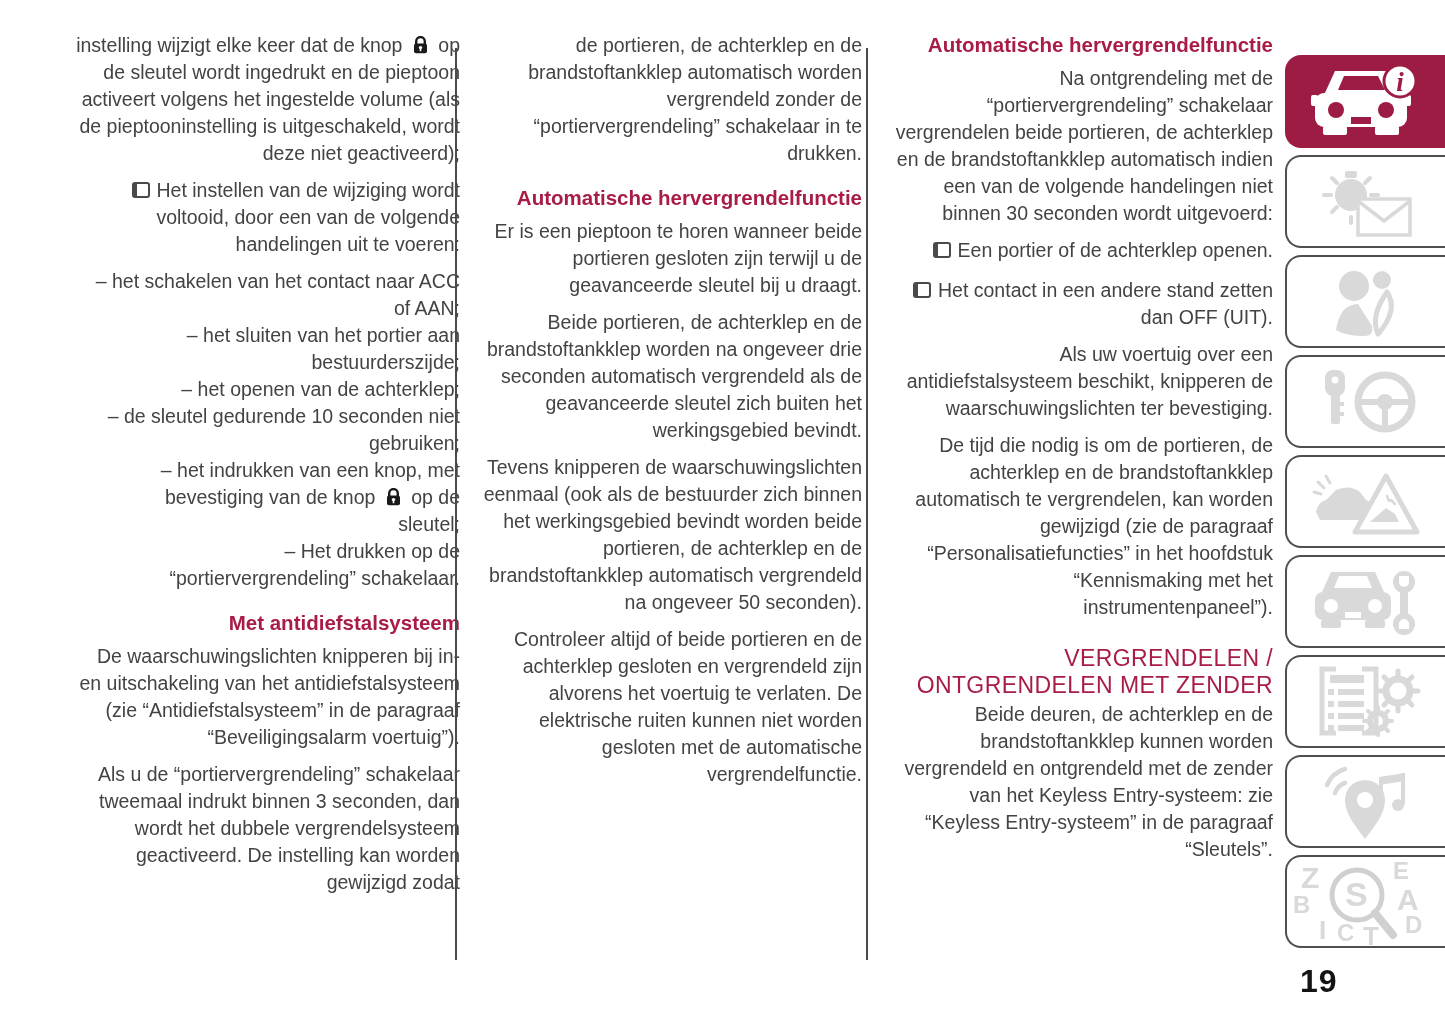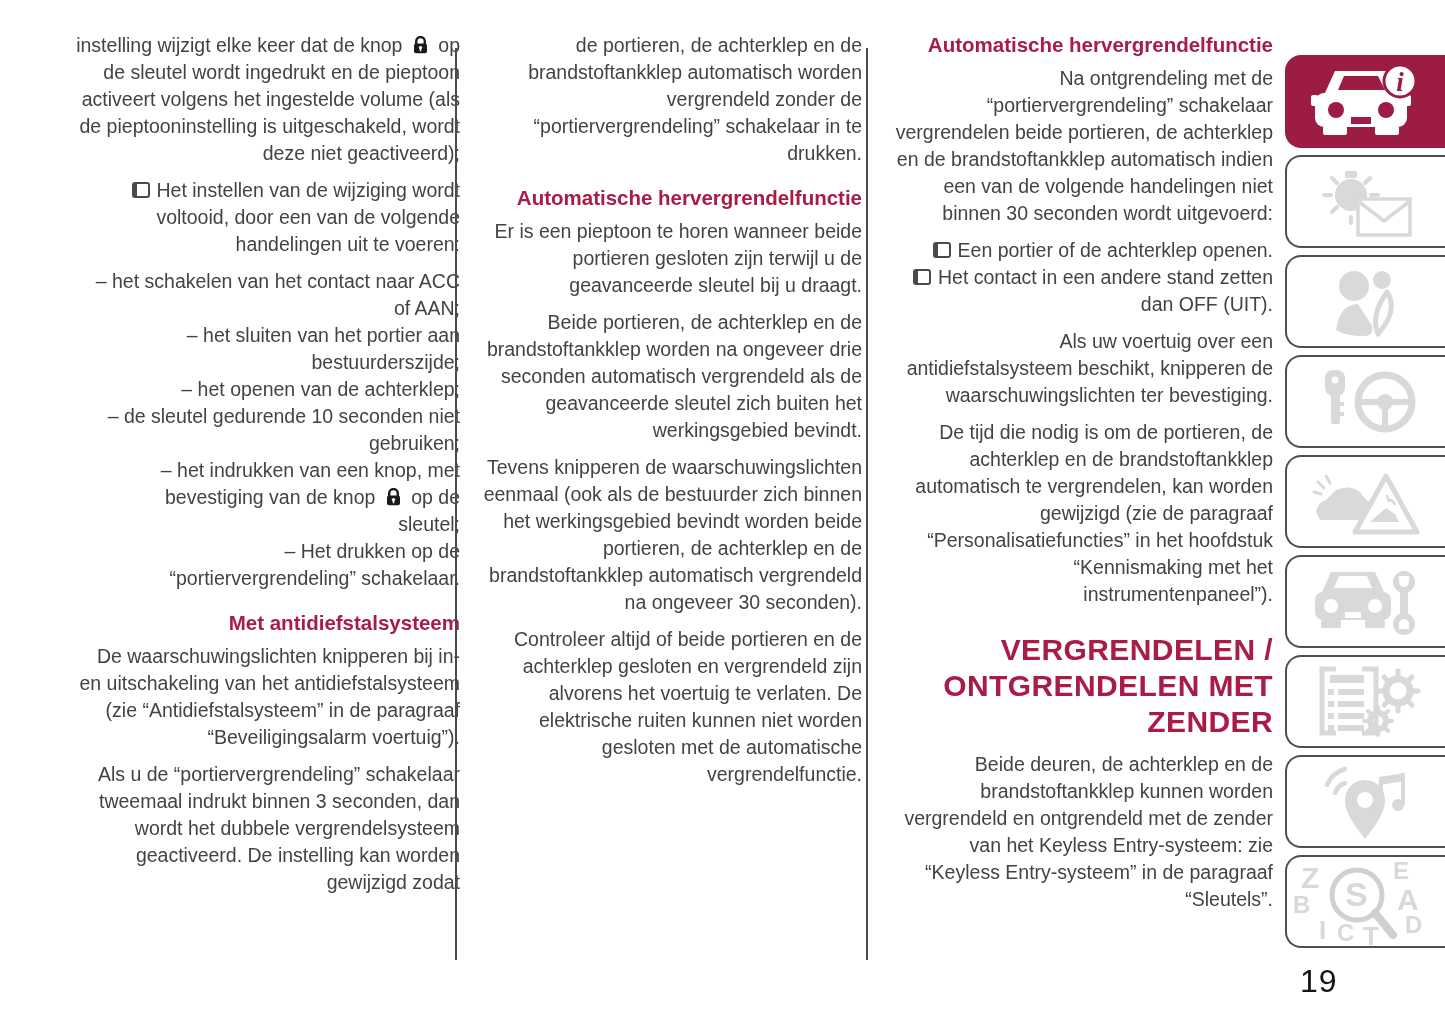--- a/index.html
+++ b/index.html
@@ -8,30 +8,30 @@
     font-family:"Liberation Sans", sans-serif;color:#434343;overflow:hidden;
   }
   .col{position:absolute;top:32px;font-size:19.5px;line-height:1.385;text-align:right;}
   #col1{left:72px;width:388px;}
   #col2{left:481px;width:381px;}
   #col3{left:890px;width:383px;}
   .col p{margin:0 0 10px 0;}
   .vdiv{position:absolute;top:48px;height:912px;width:2px;background:#4a4a4a;}
   #vdiv1{left:455px;} #vdiv2{left:866px;}
   h3{color:#a81c46;font-size:20.5px;font-weight:bold;margin:18px 0 7px 0;line-height:1.25;}
-  .section-title{color:#a81c46;font-size:30px;font-weight:700;line-height:1.2;letter-spacing:.4px;margin:24px 0 11px 0;}
+  .section-title{color:#a81c46;font-size:23px;font-weight:400;line-height:1.2;letter-spacing:.4px;margin:24px 0 1px 0;}
   ul.dash-list{list-style:none;margin:0 0 10px 0;padding:0;}
   .dash-list li{margin-left:22px;padding-left:22px;text-indent:-22px;}
   .sq{display:inline-block;width:11px;height:12px;border:2.5px solid #4a4a4a;border-left-width:5px;border-radius:3px;margin-right:7px;vertical-align:-1px;}
   .lock{vertical-align:-2px;margin:0 5px;}
   .tab{position:absolute;left:1285px;width:160px;height:93px;border-radius:16px 0 0 16px;
        display:flex;align-items:center;justify-content:center;box-sizing:border-box;}
   .tab.inactive{border:2px solid #4f4f4f;border-right:none;background:#fff;}
   .tab.active{background:#9d1c44;}
-  .page-num{position:absolute;left:1300px;top:963px;font-size:32px;font-weight:normal;color:#141414;letter-spacing:1px;}
+  .page-num{position:absolute;left:1300px;top:963px;font-size:32px;font-weight:bold;color:#141414;letter-spacing:1px;}
   .idx{position:relative;width:150px;height:86px;}
   .idx span{position:absolute;font-weight:bold;color:#d9d9d9;line-height:1;}
   .idx svg{position:absolute;left:0;top:0;}
 </style>
 </head>
 <body>
 
 <div class="col" id="col1">
   <p>
     <span>instelling wijzigt elke keer dat de knop</span>
@@ -66,28 +66,28 @@
   <h3>Met antidiefstalsysteem</h3>
   <p>De waarschuwingslichten knipperen bij in- en uitschakeling van het antidiefstalsysteem (zie “Antidiefstalsysteem” in de paragraaf “Beveiligingsalarm voertuig”).</p>
   <p>Als u de “portiervergrendeling” schakelaar tweemaal indrukt binnen 3 seconden, dan wordt het dubbele vergrendelsysteem geactiveerd. De instelling kan worden gewijzigd zodat</p>
 </div>
 
 <div class="col" id="col2">
   <p>de portieren, de achterklep en de brandstoftankklep automatisch worden vergrendeld zonder de “portiervergrendeling” schakelaar in te drukken.</p>
   <h3>Automatische hervergrendelfunctie</h3>
   <p>Er is een pieptoon te horen wanneer beide portieren gesloten zijn terwijl u de geavanceerde sleutel bij u draagt.</p>
   <p>Beide portieren, de achterklep en de brandstoftankklep worden na ongeveer drie seconden automatisch vergrendeld als de geavanceerde sleutel zich buiten het werkingsgebied bevindt.</p>
-  <p>Tevens knipperen de waarschuwingslichten eenmaal (ook als de bestuurder zich binnen het werkingsgebied bevindt worden beide portieren, de achterklep en de brandstoftankklep automatisch vergrendeld na ongeveer 30 seconden).</p>
+  <p>Tevens knipperen de waarschuwingslichten eenmaal (ook als de bestuurder zich binnen het werkingsgebied bevindt worden beide portieren, de achterklep en de brandstoftankklep automatisch vergrendeld na ongeveer 50 seconden).</p>
   <p>Controleer altijd of beide portieren en de achterklep gesloten en vergrendeld zijn alvorens het voertuig te verlaten. De elektrische ruiten kunnen niet worden gesloten met de automatische vergrendelfunctie.</p>
 </div>
 
 <div class="col" id="col3">
   <h3 style="margin-top:0">Automatische hervergrendelfunctie</h3>
   <p>Na ontgrendeling met de “portiervergrendeling” schakelaar vergrendelen beide portieren, de achterklep en de brandstoftankklep automatisch indien een van de volgende handelingen niet binnen 30 seconden wordt uitgevoerd:</p>
-  <p style="margin-bottom:0">
+  <p style="margin-bottom:13px">
     <span class="sq"></span><span>Een portier of de achterklep openen.</span>
   </p>
   <p>
     <span class="sq"></span><span>Het contact in een andere stand zetten dan OFF (UIT).</span>
   </p>
   <p>Als uw voertuig over een antidiefstalsysteem beschikt, knipperen de waarschuwingslichten ter bevestiging.</p>
   <p>De tijd die nodig is om de portieren, de achterklep en de brandstoftankklep automatisch te vergrendelen, kan worden gewijzigd (zie de paragraaf “Personalisatiefuncties” in het hoofdstuk “Kennismaking met het instrumentenpaneel”).</p>
   <div class="section-title">VERGRENDELEN / ONTGRENDELEN MET ZENDER</div>
   <p>Beide deuren, de achterklep en de brandstoftankklep kunnen worden vergrendeld en ontgrendeld met de zender van het Keyless Entry-systeem: zie “Keyless Entry-systeem” in de paragraaf “Sleutels”.</p>
 </div>

